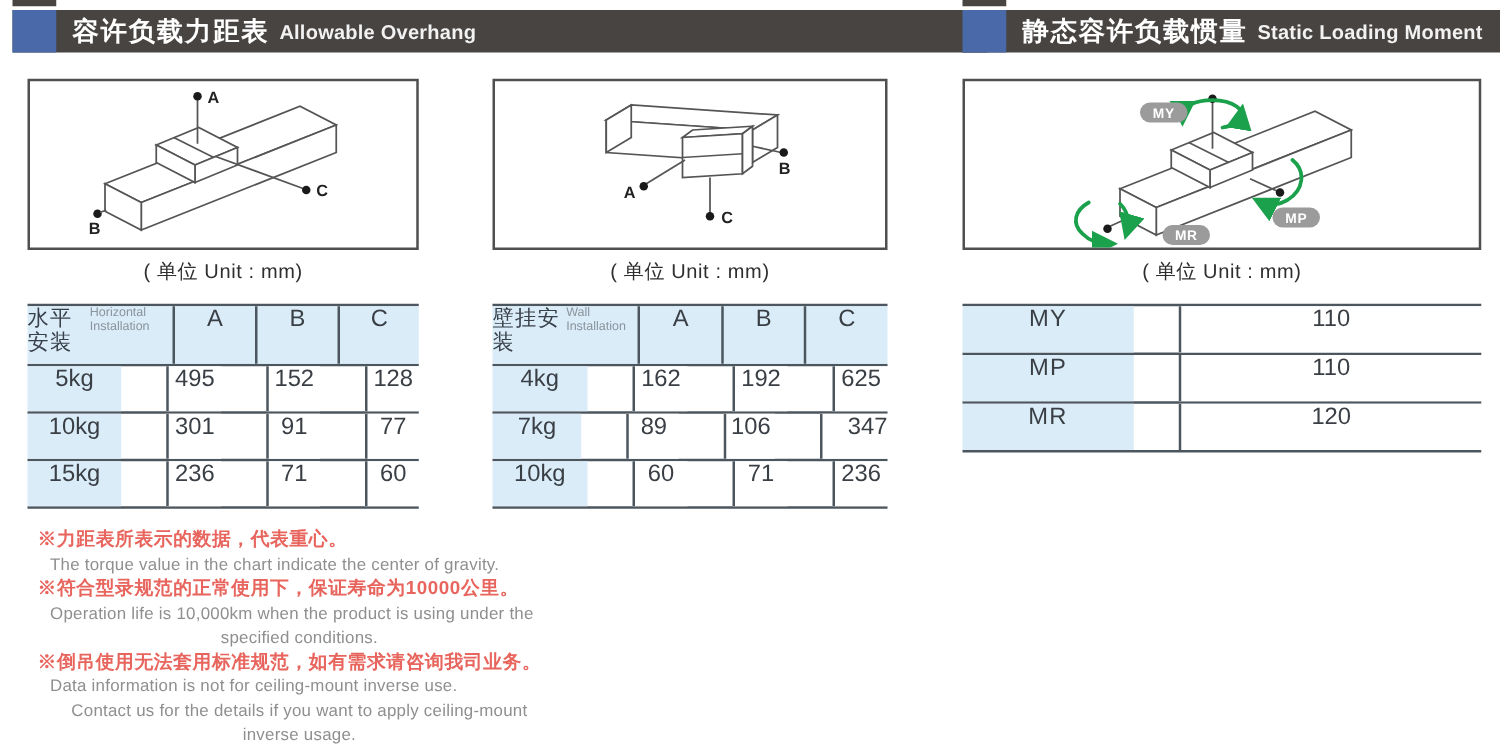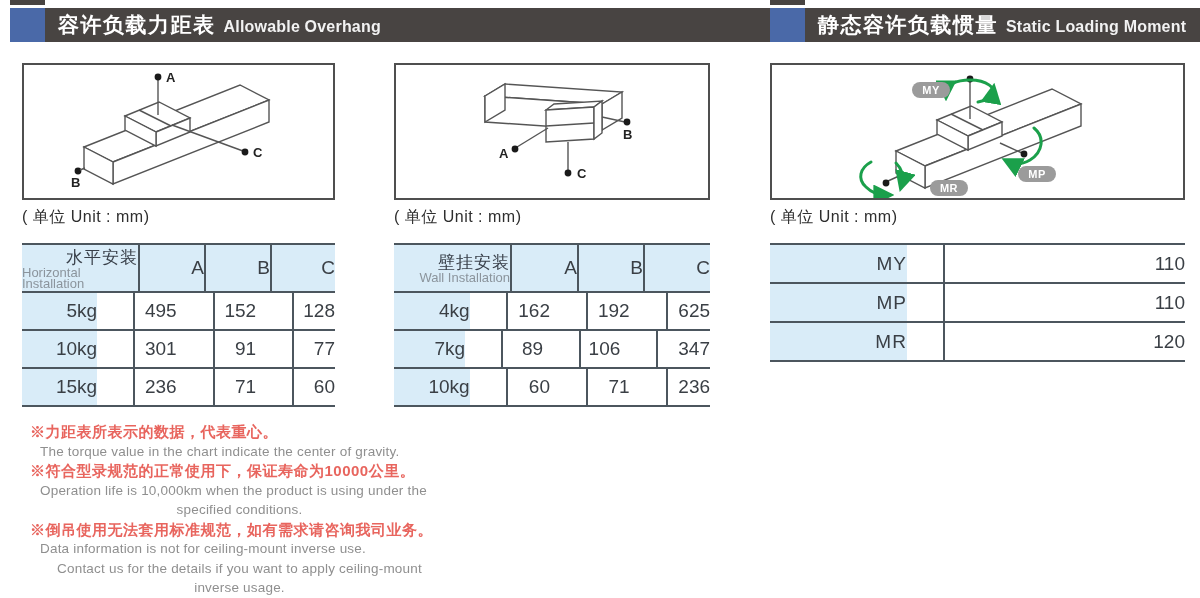--- a/index.html
+++ b/index.html
@@ -14,33 +14,33 @@
     position:absolute; top:8px; height:34px; background:#484442;
     display:flex; align-items:center;
   }
   .hdr-blue { width:35px; height:34px; background:#4a69a8; flex:0 0 35px; }
   .hdr-zh { color:#ffffff; font-size:21px; font-weight:bold; letter-spacing:1.5px; margin-left:13px; }
   .hdr-en { color:#f2f2f2; font-size:16px; font-weight:bold; margin-left:8px; padding-top:3px; letter-spacing:0.2px;}
   
   .diagram-box { position:absolute; top:63px; height:137px; border:2px solid #4f4f4f; background:#fff; }
   .diagram-box svg { display:block; width:100%; height:100%; }
   
-  .unit-label { position:absolute; top:207px; font-size:16px; color:#2e2e2e; text-align:left; letter-spacing:0.5px; }
+  .unit-label { position:absolute; top:207px; font-size:16px; color:#2e2e2e; text-align:center; letter-spacing:0.5px; }
   
   .dtable { position:absolute; top:243px; border-bottom:2px solid #4c565e; }
   .drow { display:flex; border-top:2px solid #4c565e; }
   .cell {
-    display:flex; flex-direction:column; align-items:flex-end; justify-content:center;
+    display:flex; flex-direction:row; align-items:flex-start; justify-content:center;
     color:#3a3f45; font-size:19px;
   }
   .cell + .cell { border-left:2px solid #4c565e; }
   .cell.blue { background:#d9ecf8; }
   .cell.white { background:#ffffff;margin-left:36px; }
   .th-main { font-size:17px; color:#39404a; letter-spacing:1px; line-height:19px; }
-  .th-sub { font-size:13px; color:#8b949c; letter-spacing:0; line-height:11px; }
+  .th-sub { font-size:10px; color:#8b949c; letter-spacing:0; line-height:11px; }
   .hrow { height:48px; }
   .vrow { height:38px; }
   .mrow { height:39px; }
   .c-label { width:116px; }
   .c-val { width:66px; }
   .c-val-last { width:65px; }
   .c-mlabel { width:150px; letter-spacing:1px; }
   .c-mval { width:265px; }
   
   .notes { position:absolute; left:30px; top:422px; }

